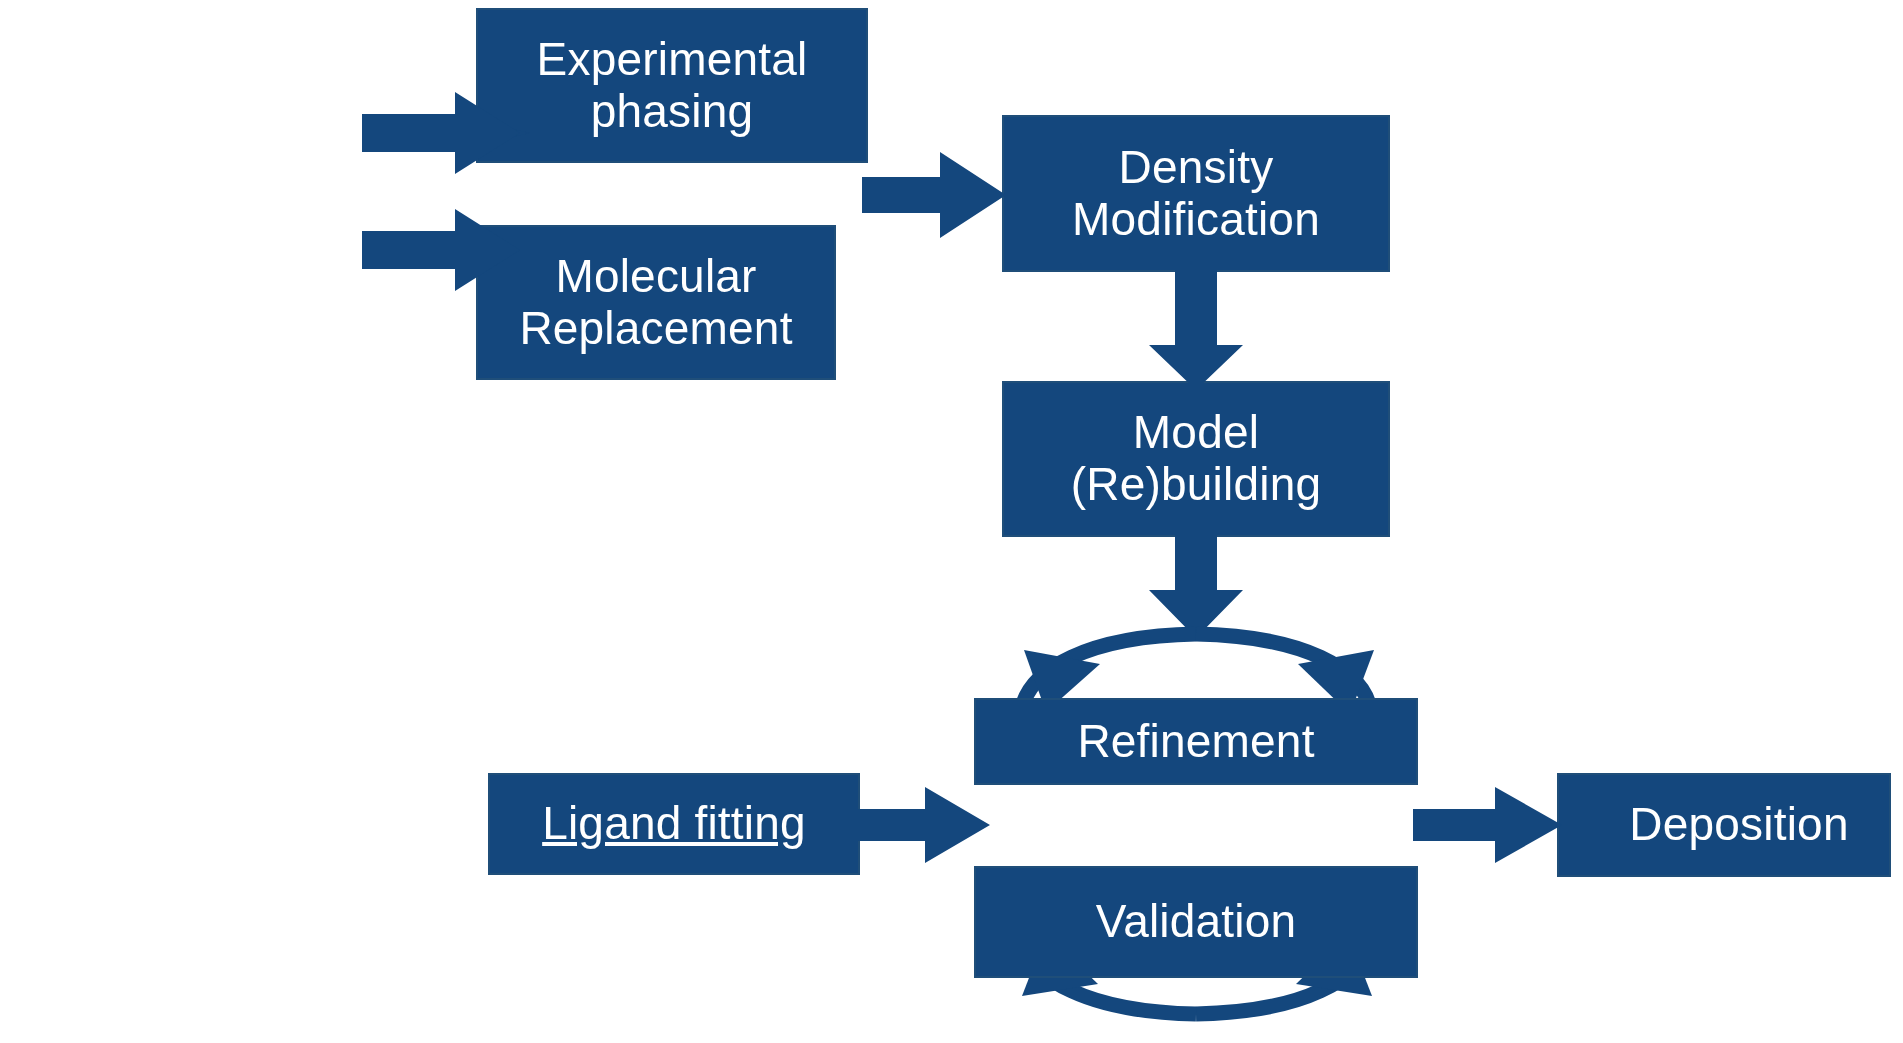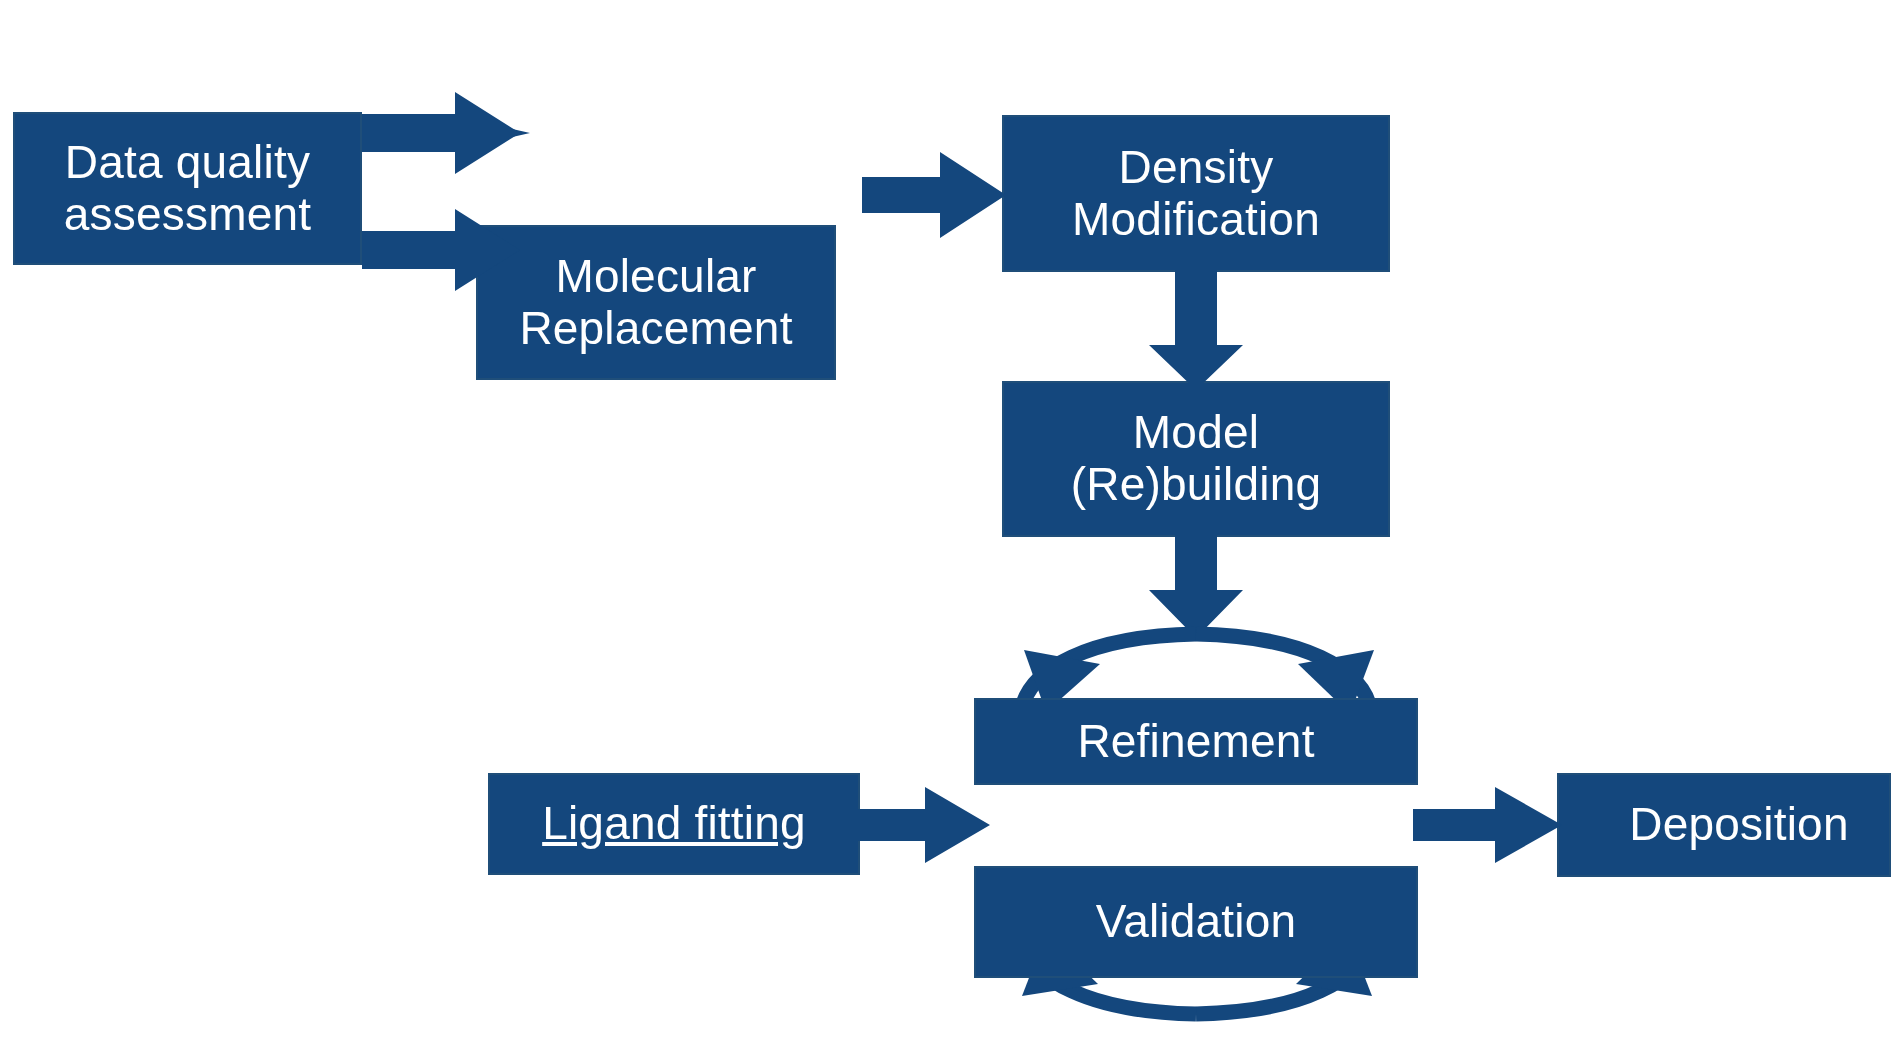--- a/index.html
+++ b/index.html
@@ -104,23 +104,23 @@
       <path d="M 1371,936 C 1364,980 1302,1012 1196,1014" fill="none" stroke="#14477D" stroke-width="15" stroke-linecap="butt"></path>
       <path d="M 1372,996 L 1296,984 L 1348,934 Z" fill="#14477D"></path>
     </g>
 
     <g>
       <path d="M 1196,1014 C 1090,1012 1028,980 1021,936" fill="none" stroke="#14477D" stroke-width="15" stroke-linecap="butt"></path>
       <path d="M 1098,984 L 1022,996 L 1046,934 Z" fill="#14477D"></path>
     </g>
   </svg>
 
-  <div class="node" style="left:13px; top:112px; width:349px; height:153px;">Data quality
-assessment</div>
 
+  <div class="node" style="left:476px; top:8px; width:392px; height:155px;">Experimental
+phasing</div>
 
   <div class="node" style="left:476px; top:225px; width:360px; height:155px;">Molecular
 Replacement</div>
 
   <div class="node" style="left:1002px; top:115px; width:388px; height:157px;">Density
 Modification</div>
 
   <div class="node cycle-node" style="left:974px; top:698px; width:444px; height:87px;">Refinement</div>
 
   <div class="node" style="left:1002px; top:381px; width:388px; height:156px;">Model

